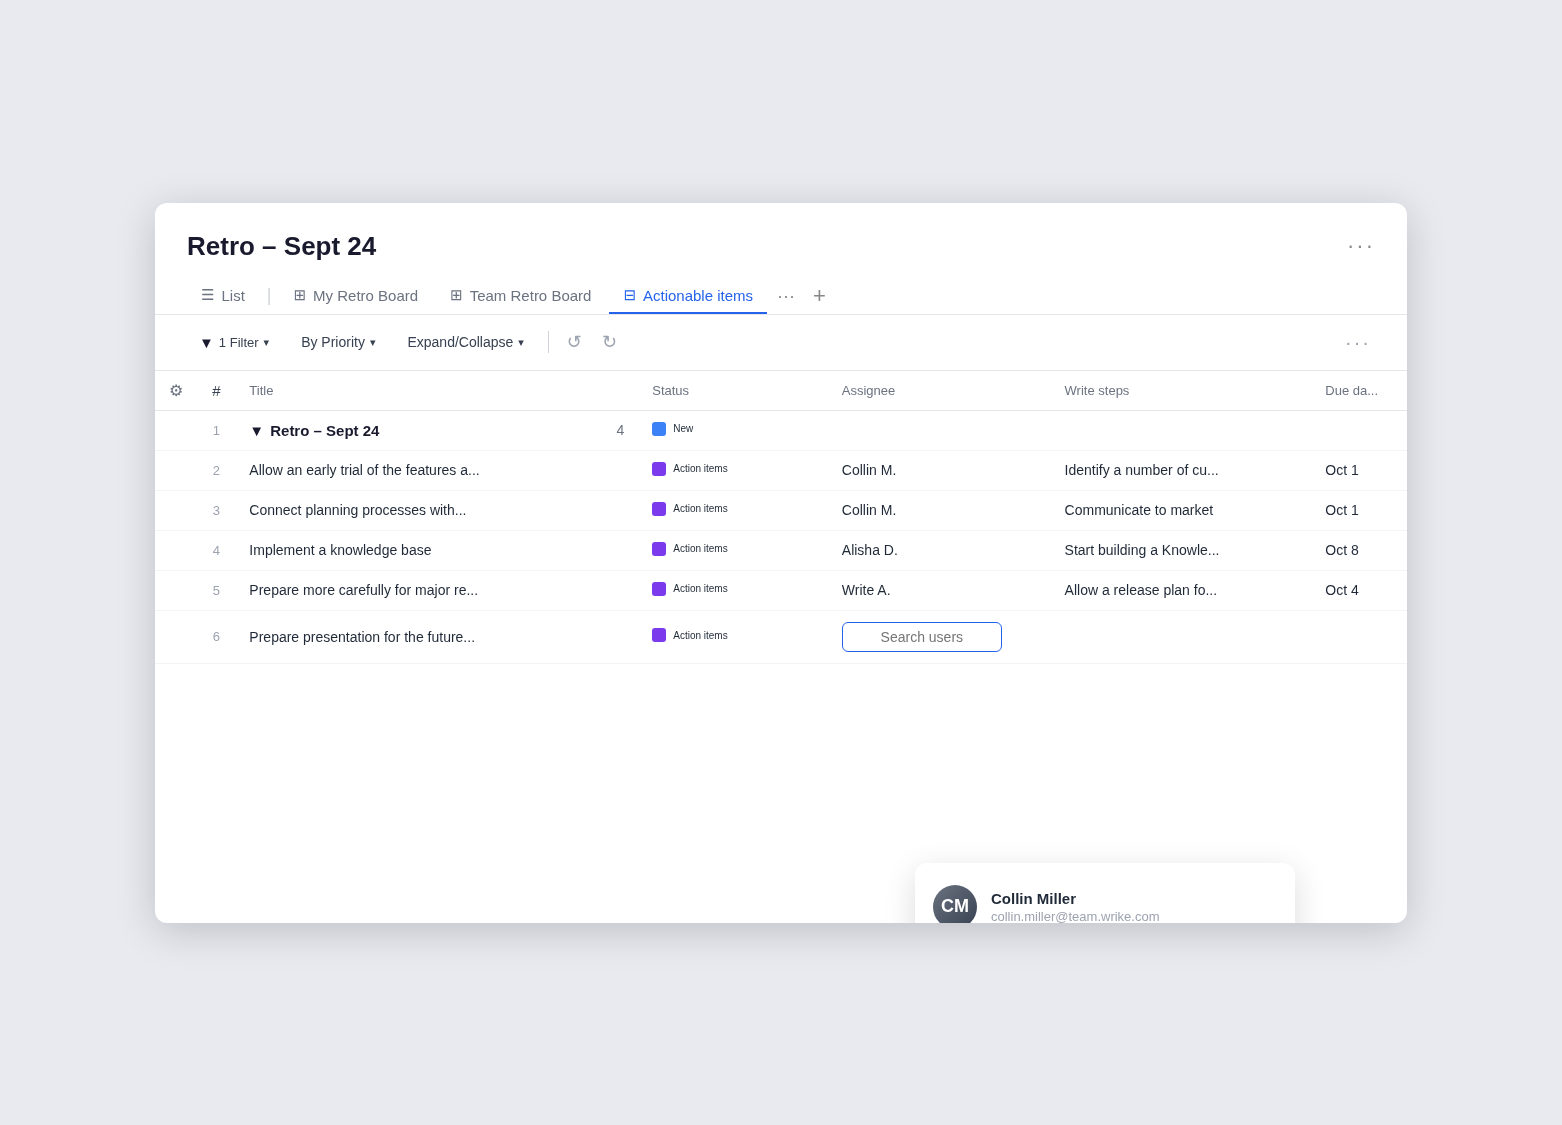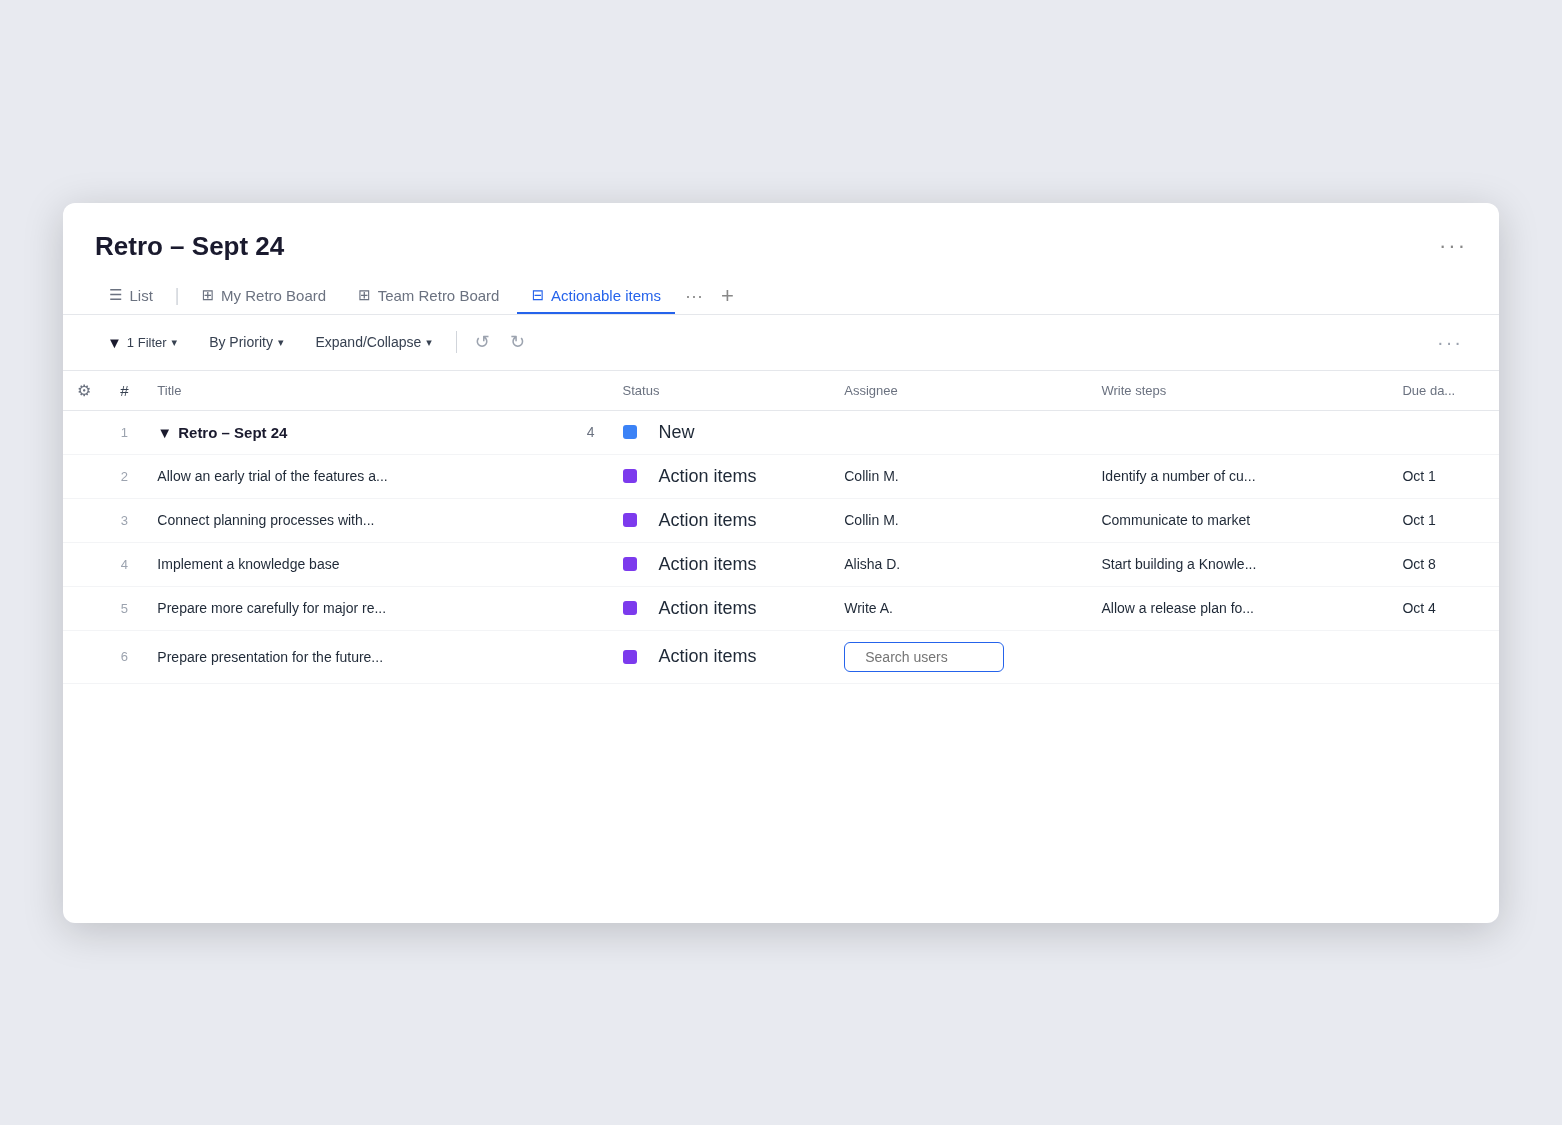--- a/index.html
+++ b/index.html
@@ -9,21 +9,21 @@
       display: flex;
       align-items: center;
       justify-content: center;
       min-height: 100vh;
       padding: 20px;
     }
     .app-window {
       background: #ffffff;
       border-radius: 12px;
       box-shadow: 0 8px 40px rgba(0,0,0,0.18);
-      width: 1436px;
+      width: 1252px;
       min-height: 720px;
       overflow: hidden;
       position: relative;
     }
     
     .header {
       display: flex;
       align-items: center;
       justify-content: space-between;
       padding: 28px 32px 0 32px;
@@ -192,22 +192,22 @@
     }
     .row-count {
       margin-left: auto;
       color: #6b7280;
       font-weight: 400;
       font-size: 14px;
     }
     .status-badge {
       display: inline-flex;
       align-items: center;
-      gap: 22px;
-      font-size: 18px;
+      gap: 7px;
+      font-size: 10px;
     }
     .status-dot {
       width: 14px;
       height: 14px;
       border-radius: 3px;
       display: inline-block;
       flex-shrink: 0;
     }
     .status-new { background: #3b82f6; }
     .status-action { background: #7c3aed; }
@@ -233,26 +233,27 @@
       cursor: pointer;
       margin-left: 8px;
     }
     
     .search-users-cell {
       position: relative;
     }
     .search-users-input {
       border: 1.5px solid #2563eb;
       border-radius: 6px;
-      padding: 6px 20px;
+      padding: 6px 12px;
       font-size: 14px;
       color: #8b5cf6;
       outline: none;
       width: 160px;
       background: #fff;
+      text-align: center;
     }
     
     .user-dropdown {
       position: absolute;
       top: 660px;
       left: 760px;
       width: 380px;
       background: #fff;
       border-radius: 12px;
       box-shadow: 0 8px 32px rgba(0,0,0,0.14);
@@ -481,13 +482,24 @@
             <input class="search-users-input" type="text" placeholder="Search users" style="">
           </td>
           <td></td>
           <td></td>
         </tr>
 
       </tbody>
     </table>
   </div>
 
+  <div class="user-dropdown">
+
+    <div class="user-dropdown-item">
+      <div class="avatar-placeholder avatar-cm">CM</div>
+      <div>
+        <div class="user-info-name">Collin Miller</div>
+        <div class="user-info-email">collin.miller@team.wrike.com</div>
+      </div>
+    </div>
+
+  </div>
 </div>
 
 </body></html>

